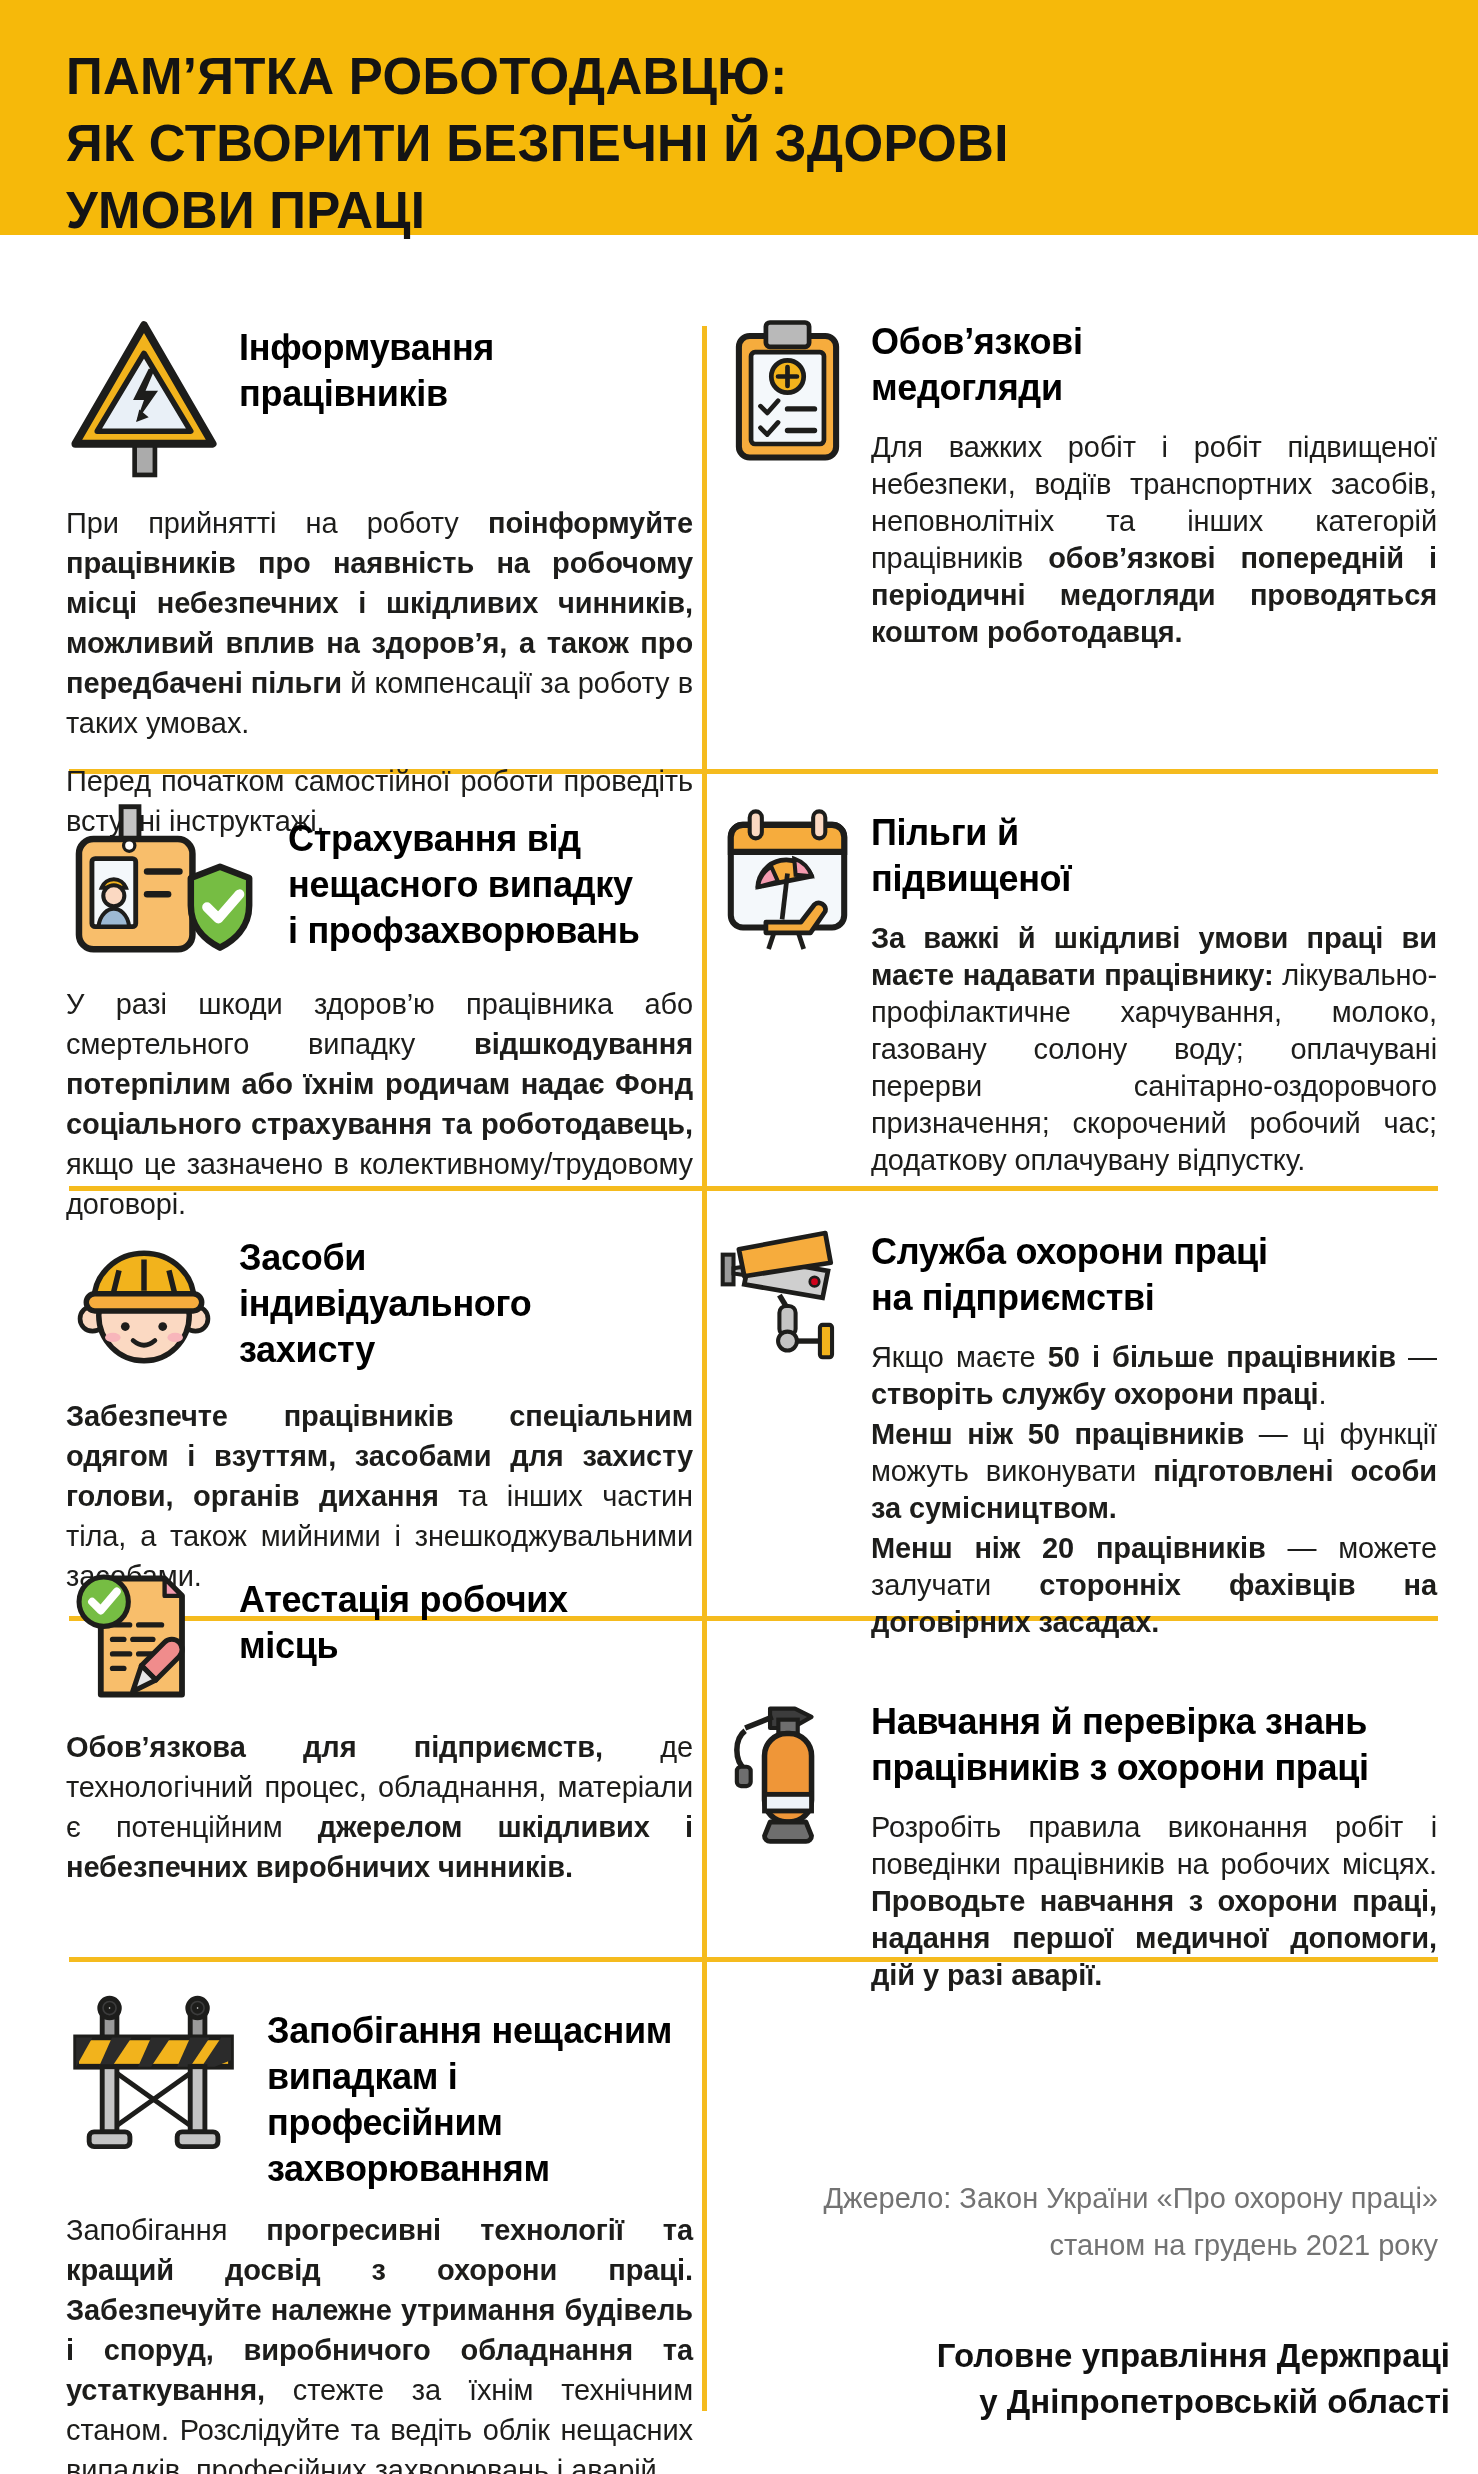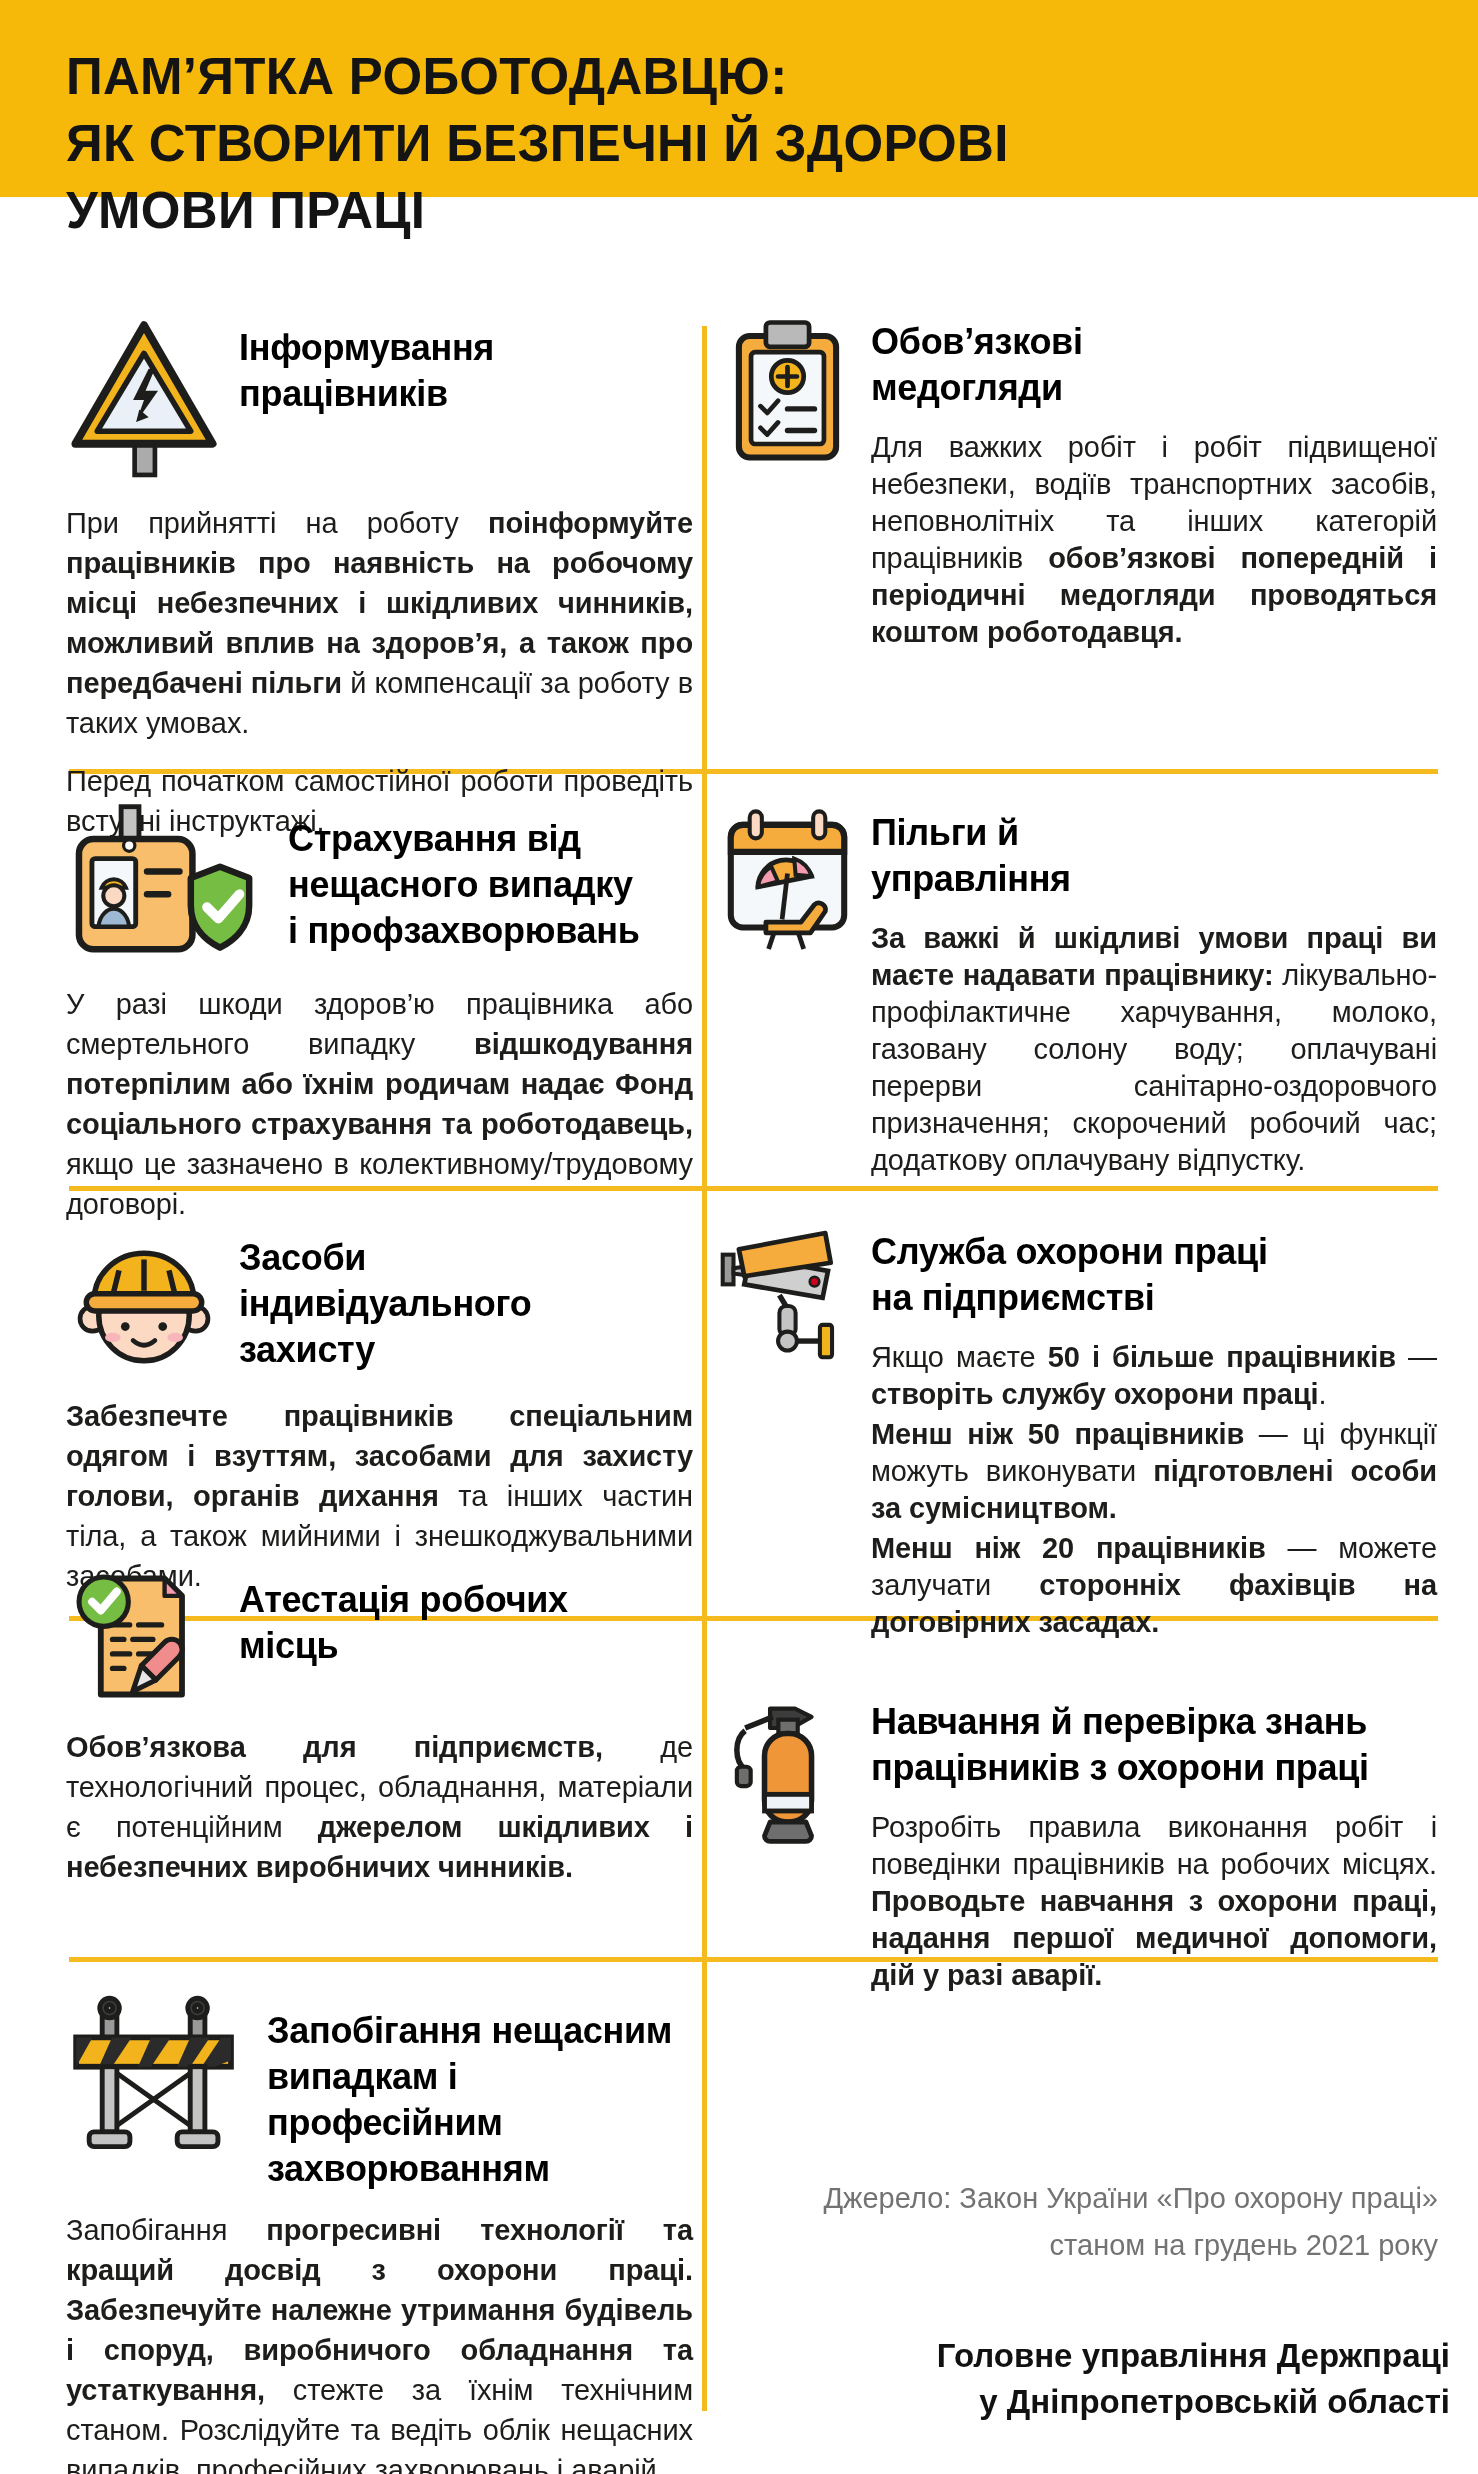--- a/index.html
+++ b/index.html
@@ -2,21 +2,21 @@
 <html lang="uk" style="font-size:11px"><head>
 <meta charset="utf-8">
 <style>
   html,body { margin:0; padding:0; background:#ffffff; }
   .page {
     position:relative; width:1478px; height:2475px; background:#ffffff;
     font-family:"Liberation Sans", sans-serif; color:#1d1d1b; overflow:hidden;
   }
   
   .header {
-    position:absolute; left:0; top:0; width:1478px; height:197px;
+    position:absolute; left:0; top:0; width:1478px; height:235px;
     background:#f6b90a;
   }
   .page-title {
     position:absolute; left:66px; top:43px;
     font-size:51px; font-weight:800; line-height:67px;
     letter-spacing:0.3px; color:#141414; white-space:pre-line;
   }
   
   .v-divider {
     position:absolute; left:702px; top:326px; width:4.8px; height:2085px;
@@ -160,21 +160,21 @@
         <path d="M28 62 a21 21 0 0 1 10 -15 l5 11 z" fill="#f49bb0" stroke="#1d1d1b" stroke-width="3"></path>
         <path d="M68 54 a21 21 0 0 0 -13 -13 l1 12 z" fill="#f49bb0" stroke="#1d1d1b" stroke-width="3"></path>
         <line x1="50" y1="52" x2="46" y2="86" stroke="#1d1d1b" stroke-width="3.5"></line>
         <path d="M34 88 l26 0 10 -13 a5 5 0 0 1 8 5 l-11 16 h-33 z" fill="#f6ac3d" stroke="#1d1d1b" stroke-width="3.5" stroke-linejoin="round"></path>
         <line x1="40" y1="96" x2="36" y2="108" stroke="#1d1d1b" stroke-width="3.5"></line>
         <line x1="58" y1="96" x2="62" y2="108" stroke="#1d1d1b" stroke-width="3.5"></line>
       </svg>
     </div>
     <div class="txt-col">
       <div class="sec-title">Пільги й
-управління</div>
+підвищеної</div>
       <div class="sec-body">
           <p><b>За важкі й шкідливі умови праці ви маєте надавати працівнику: </b><span>лікувально-профілактичне харчування, молоко, газовану солону воду; оплачувані перерви санітарно-оздоровчого призначення; скорочений робочий час; додаткову оплачувану відпустку.</span></p>
         </div>
     </div>
   </div>
 
   <div class="section left" style="top:1222px">
     <div class="sec-head">
       <div class="icon-box" style="width:173px">
         <svg width="156" height="156" viewBox="0 0 100 100">

